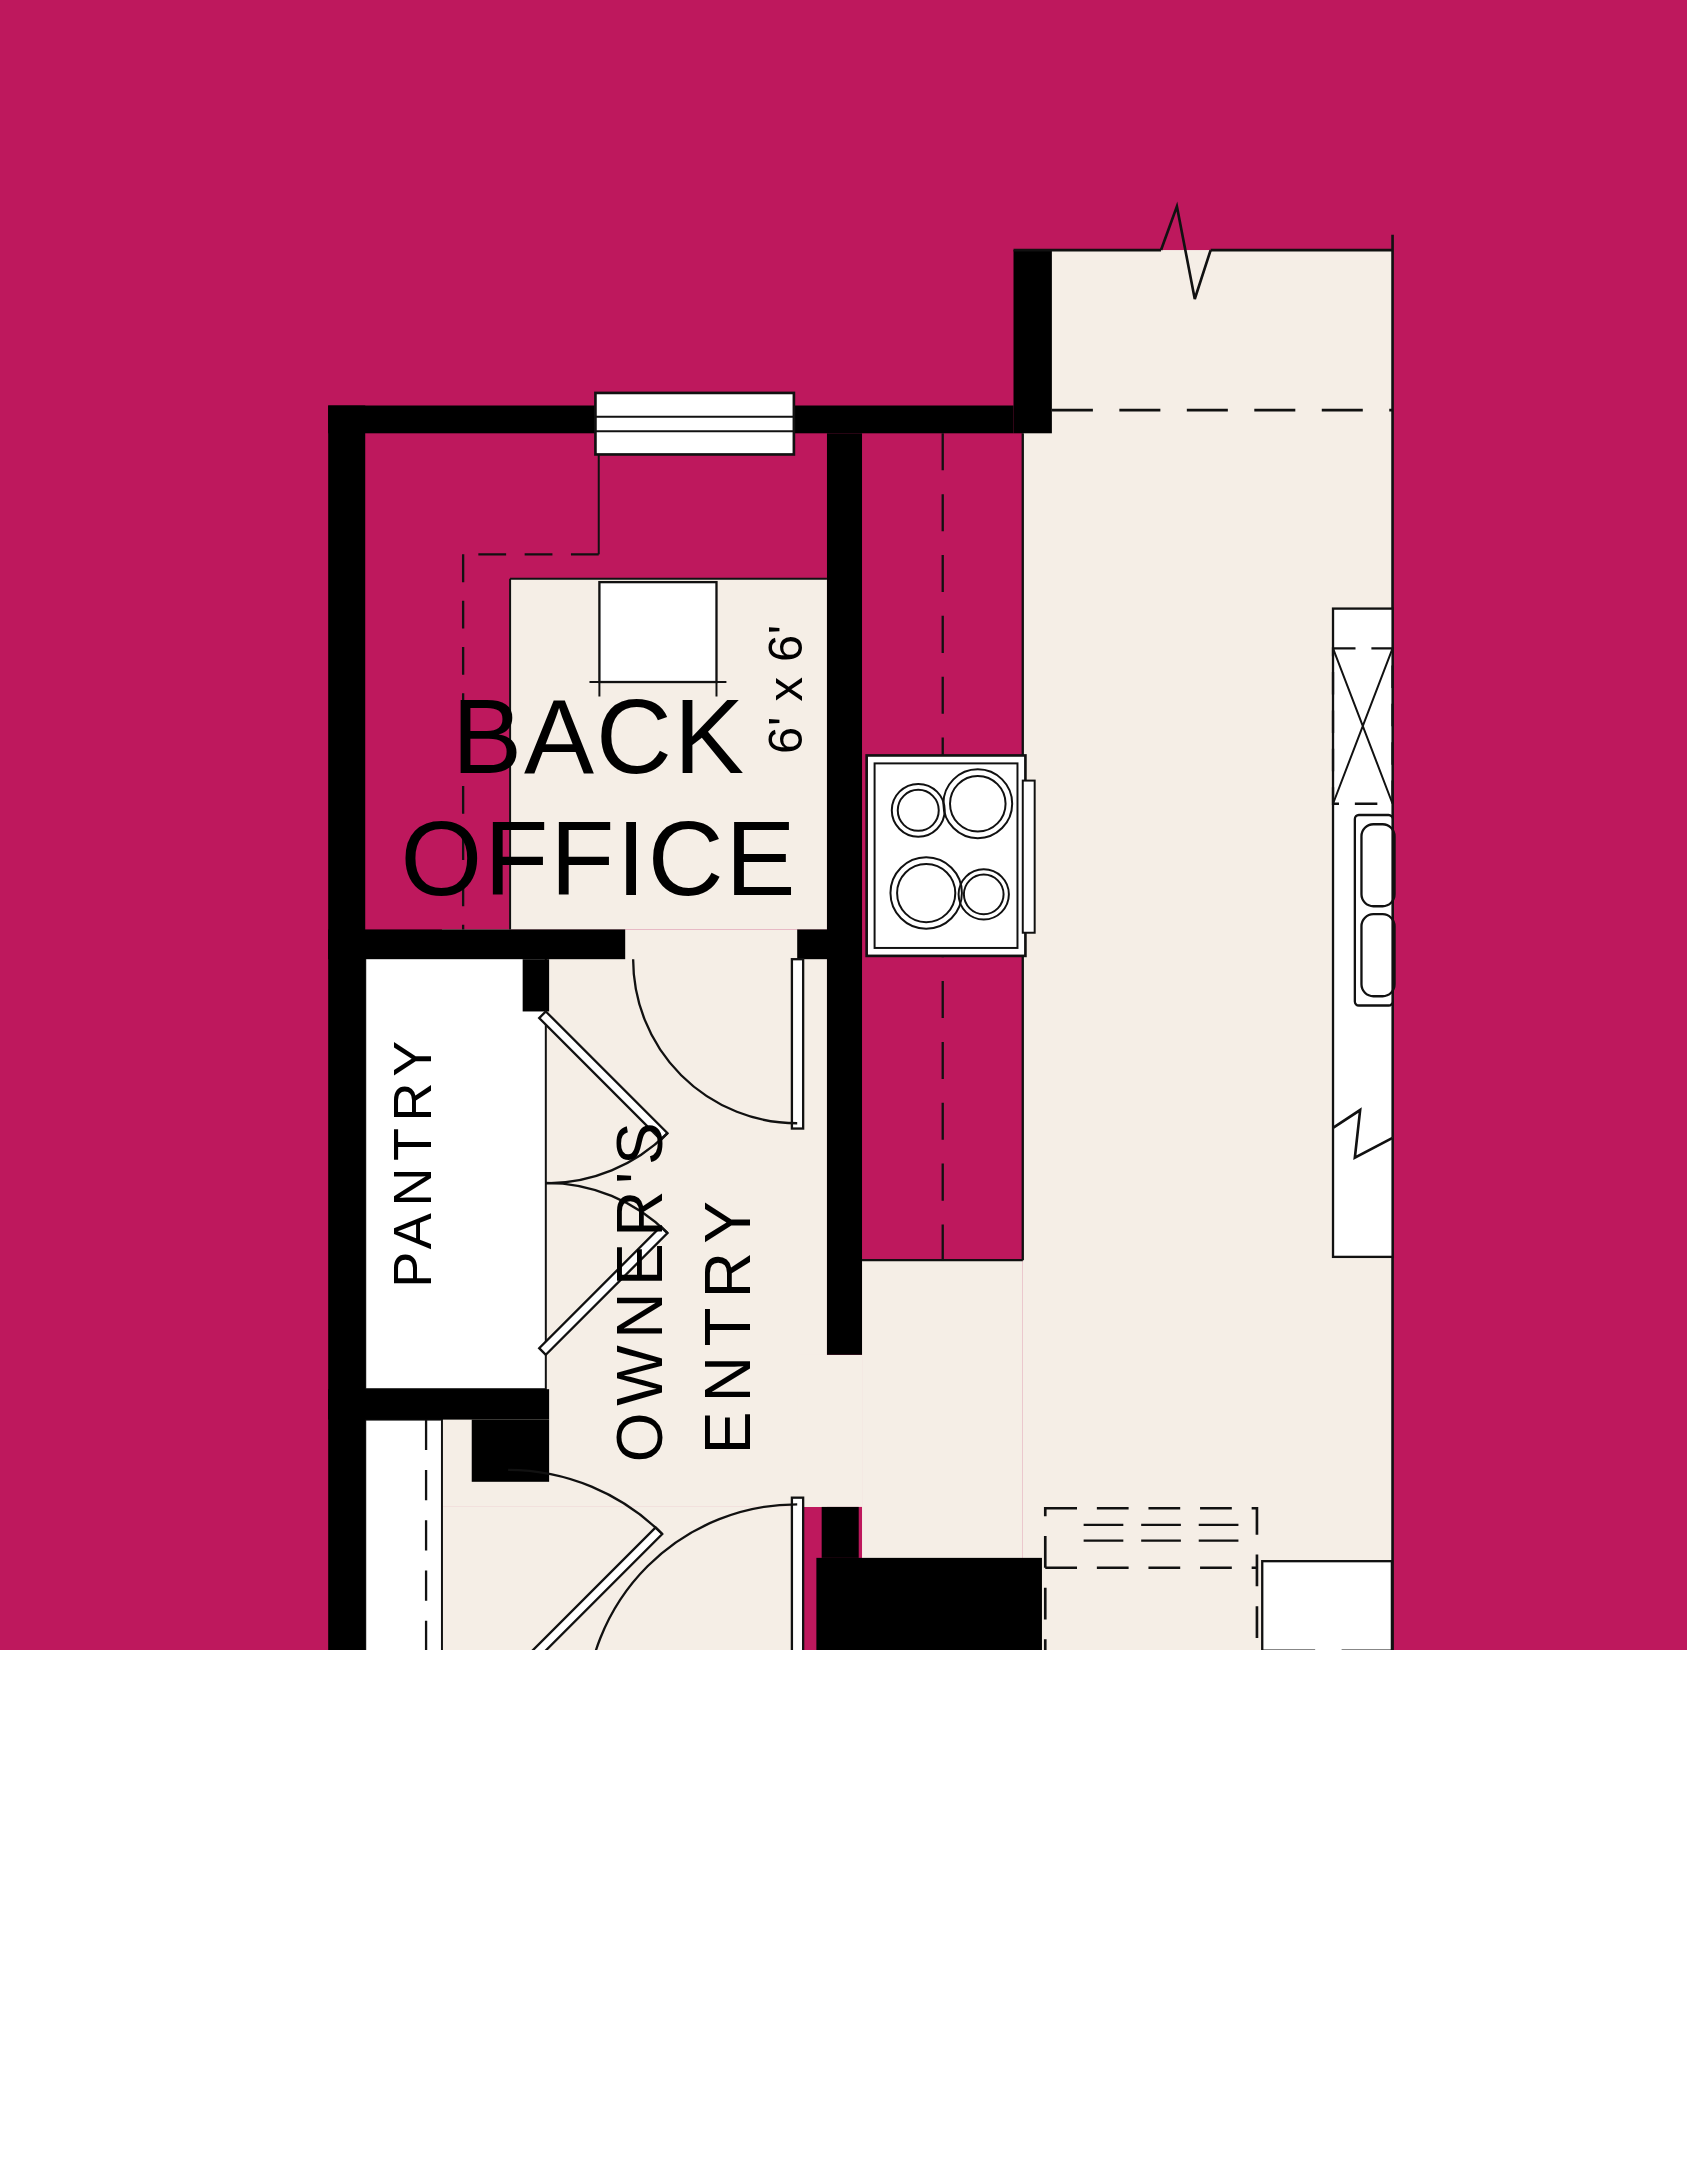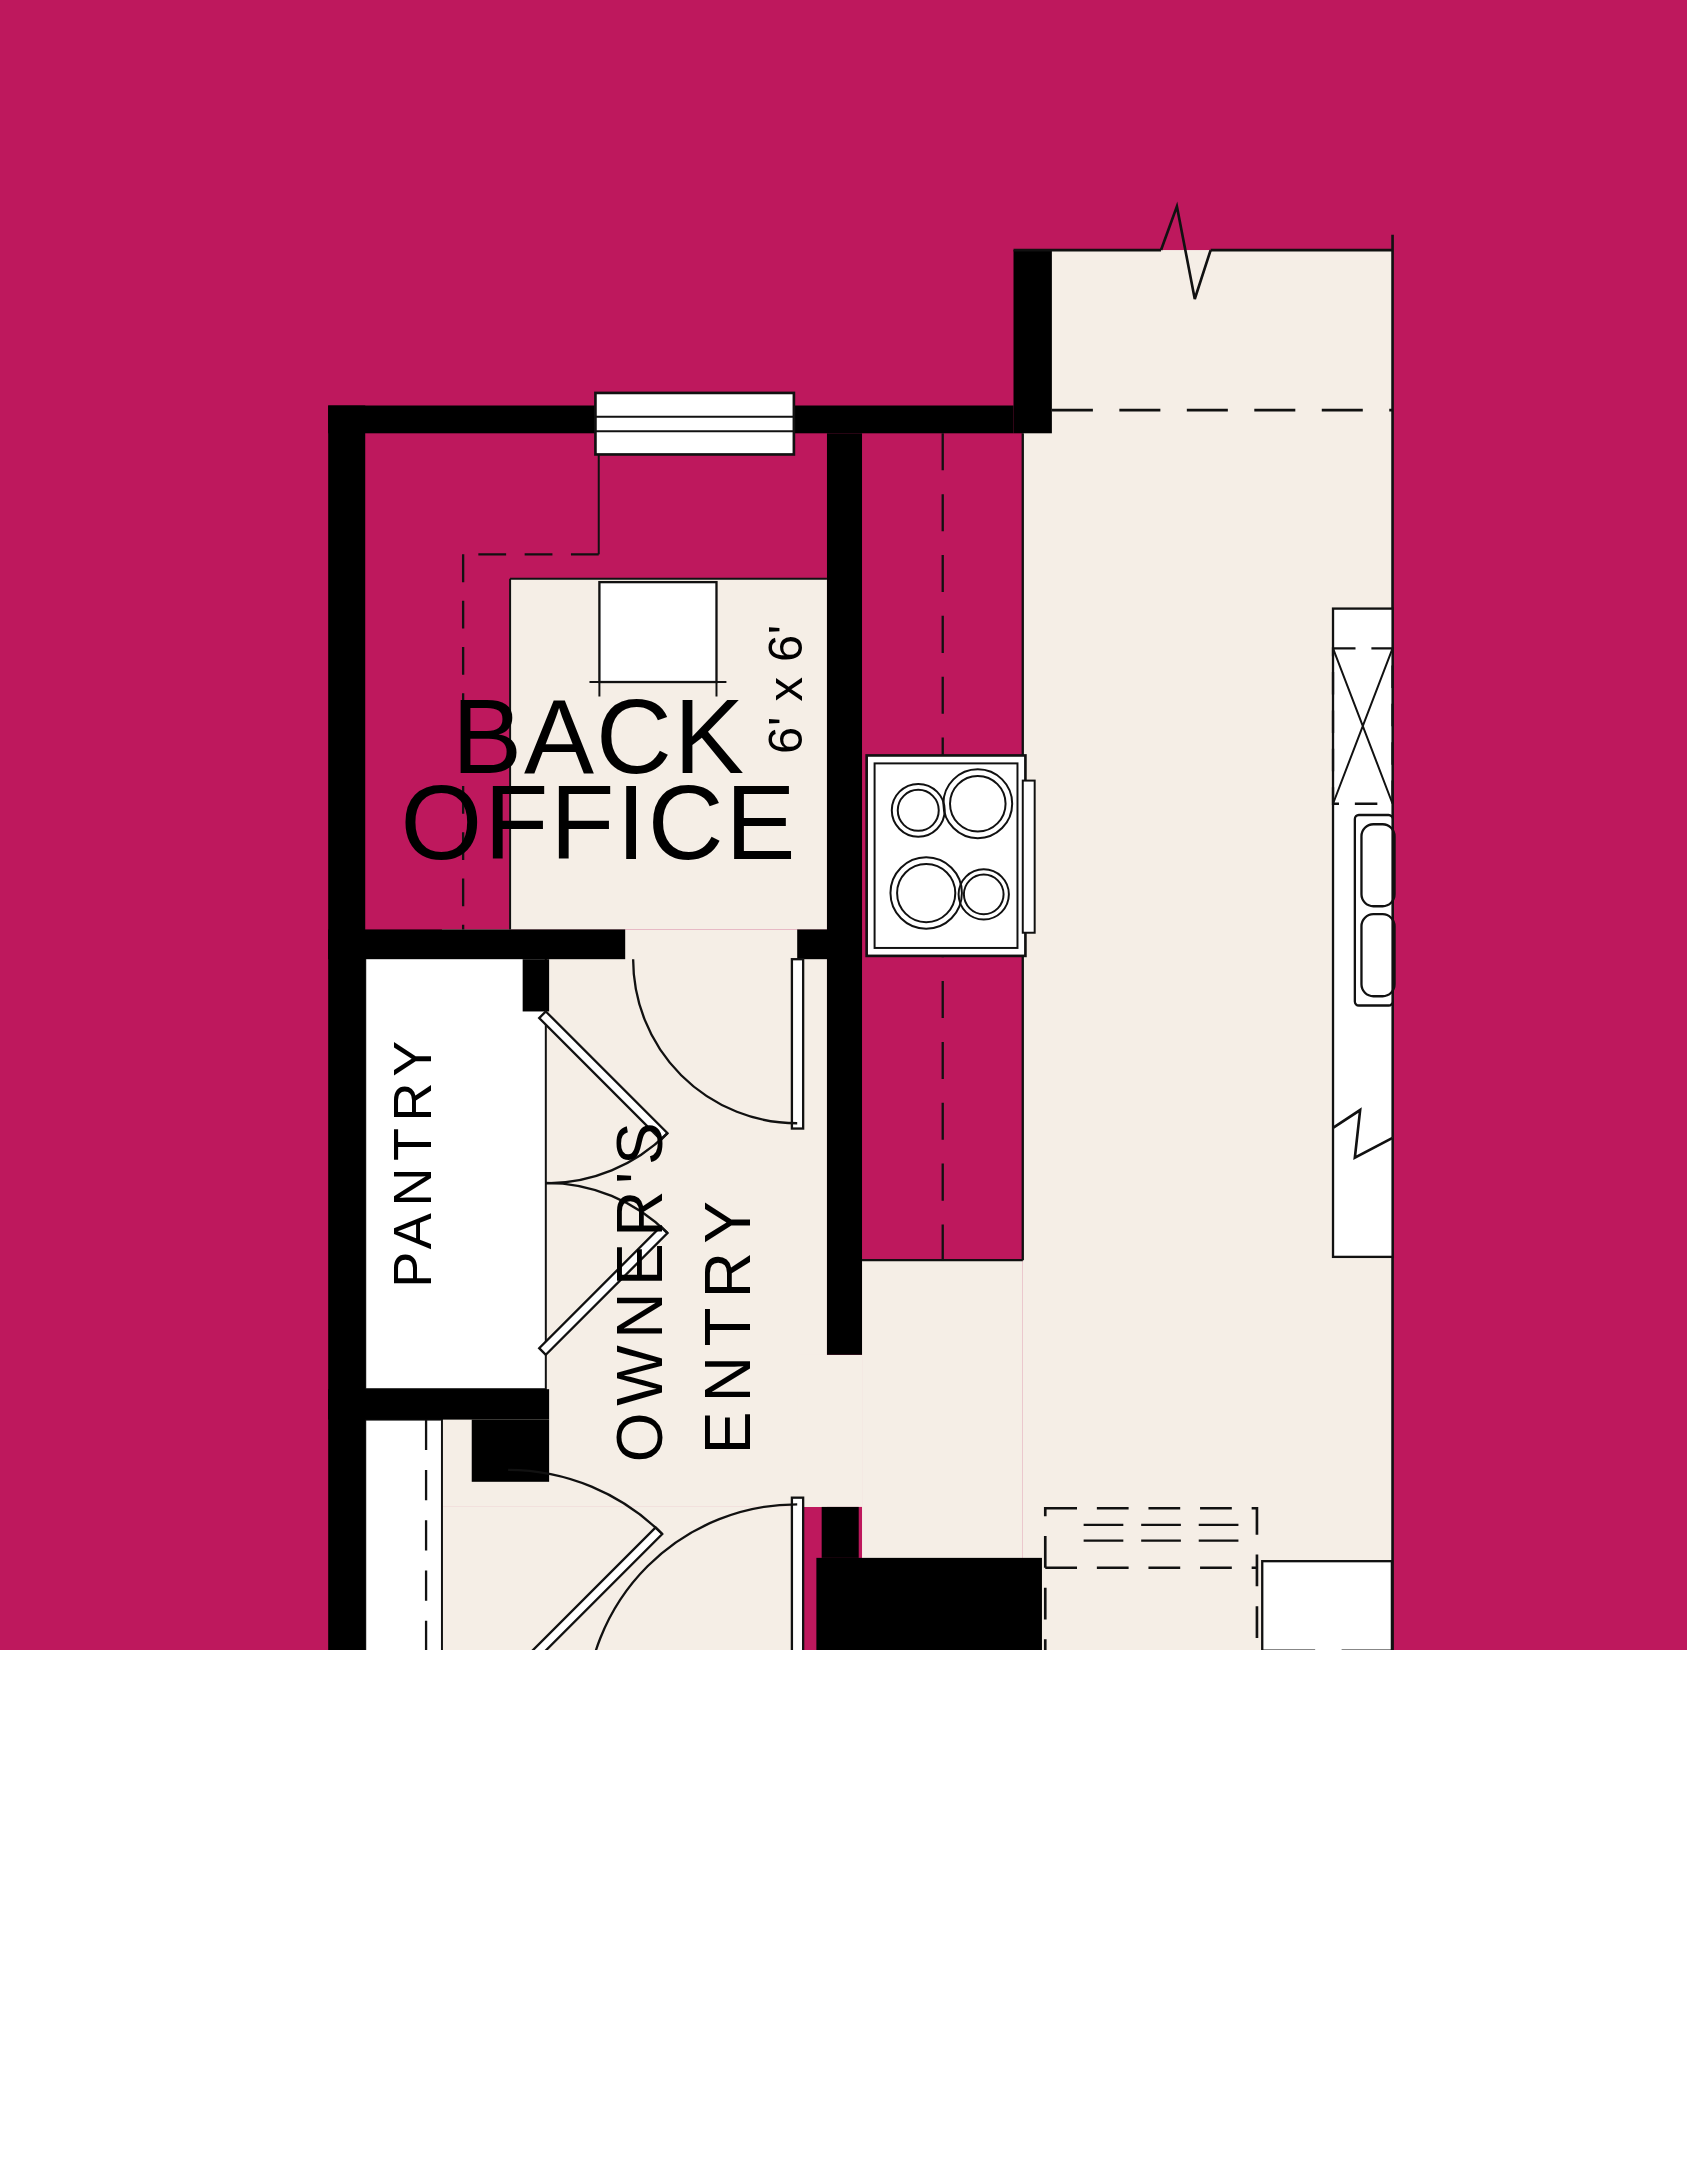--- a/index.html
+++ b/index.html
@@ -4,21 +4,21 @@
 <style>
   html,body{margin:0;padding:0;background:#ffffff;}
   .sheet{position:relative;width:1687px;height:1650px;background:#be185d;overflow:hidden;
          font-family:"Liberation Sans",sans-serif;}
   .plan-svg{position:absolute;left:0;top:0;}
   .label{position:absolute;color:#000;white-space:nowrap;line-height:1;
          font-family:"Liberation Sans",sans-serif;}
   .label.center{transform:translate(-50%,-50%);}
   .label.rot{transform:translate(-50%,-50%) rotate(-90deg);}
   #lbl-back   {left:599px; top:736px; font-size:105px; letter-spacing:2px;}
-  #lbl-office {left:599px; top:822px; font-size:105px; letter-spacing:2px;}
+  #lbl-office {left:599px; top:858px; font-size:105px; letter-spacing:2px;}
   #lbl-dim    {left:785px;top:689px; font-size:49px;  letter-spacing:0.7px;}
   #lbl-pantry {left:412px; top:1161px; font-size:54px;  letter-spacing:6.6px;}
   #lbl-owners {left:640px; top:1289px; font-size:64px;  letter-spacing:6.6px;}
   #lbl-entry  {left:728px;top:1323px; font-size:64px;  letter-spacing:9.3px;}
 </style>
 </head>
 <body>
 
 <div class="sheet">
 

